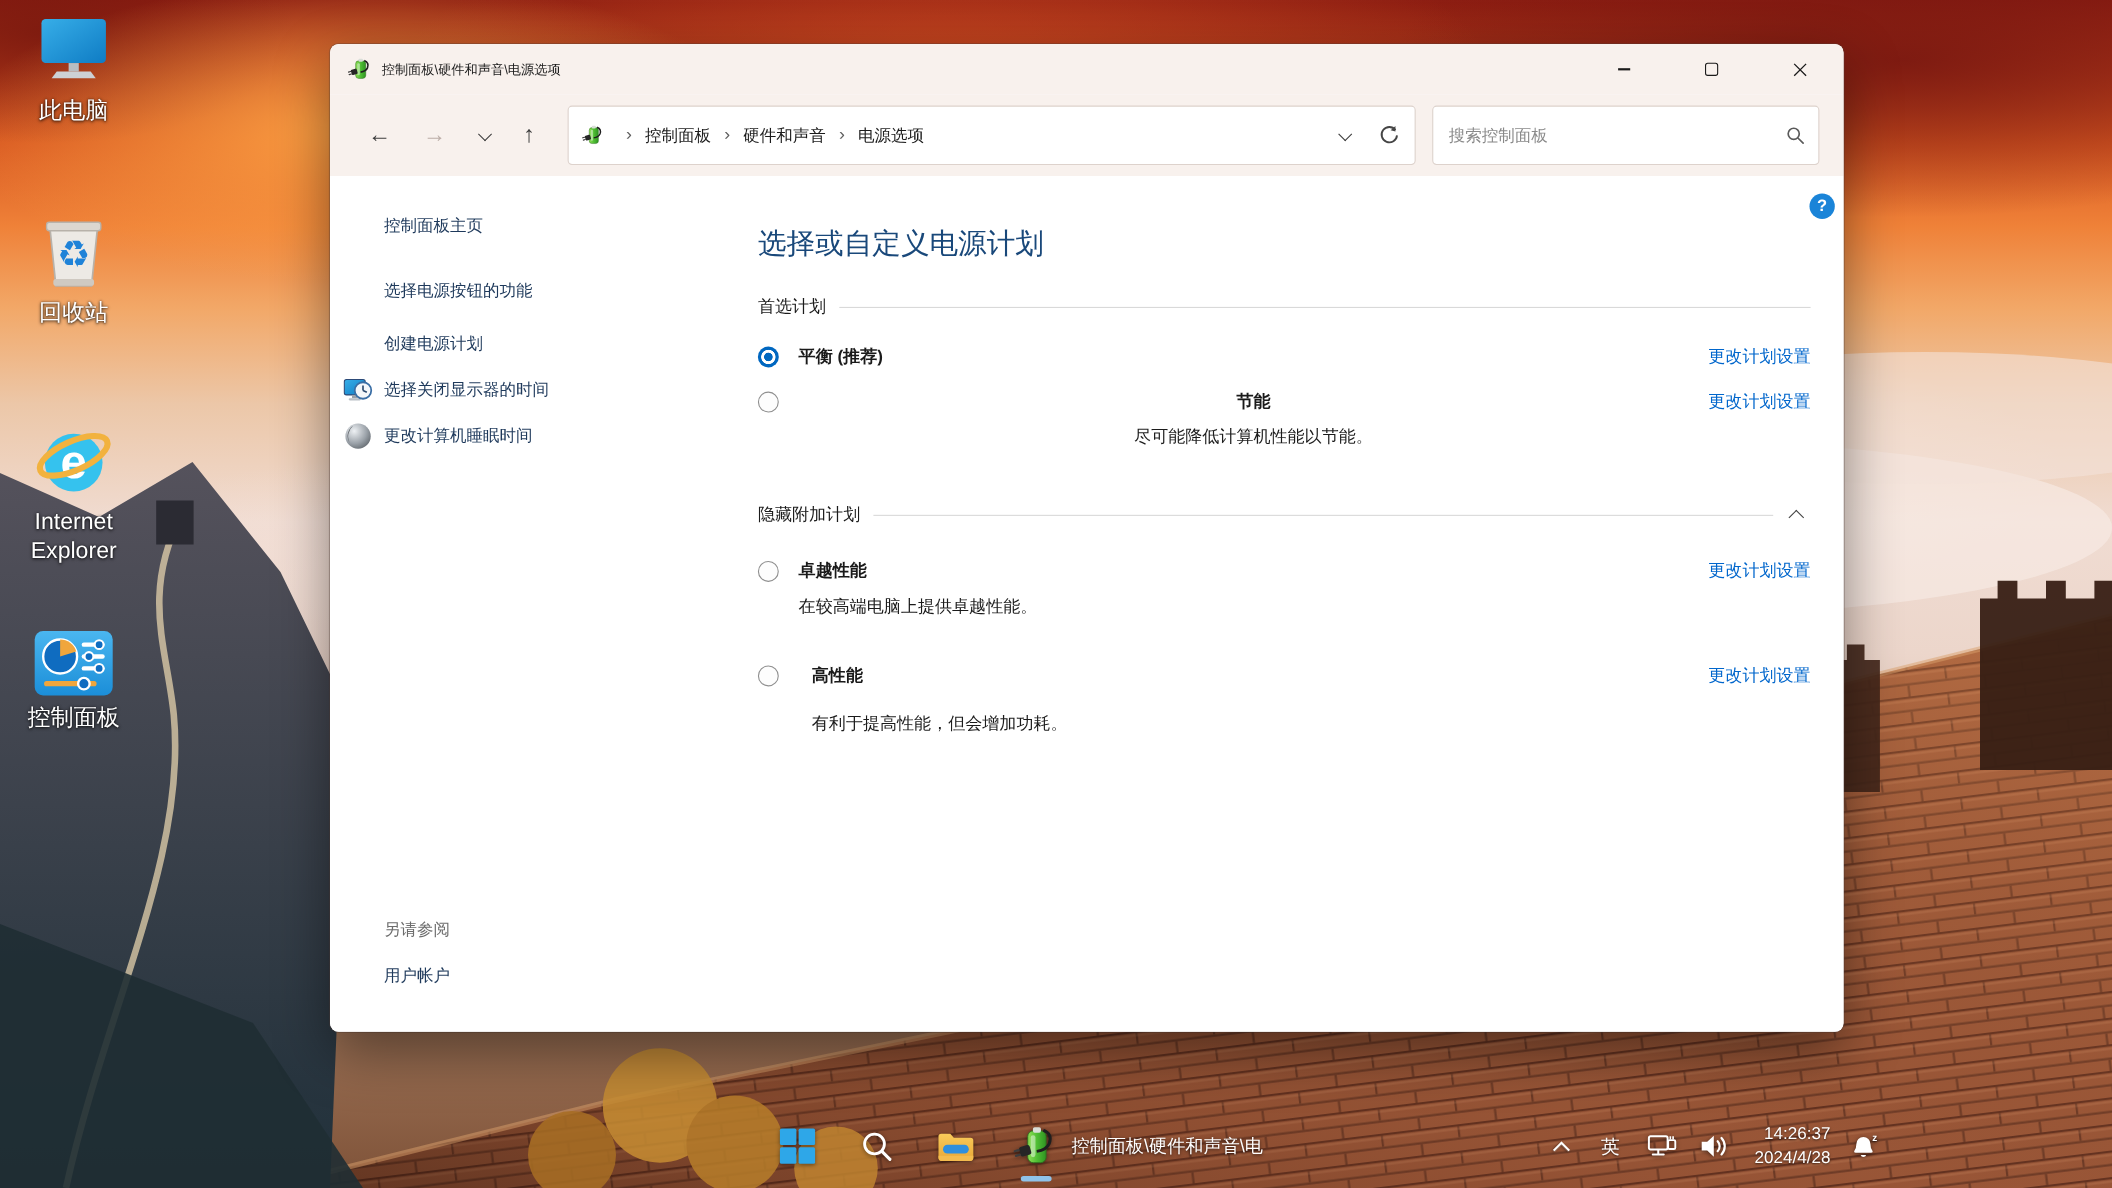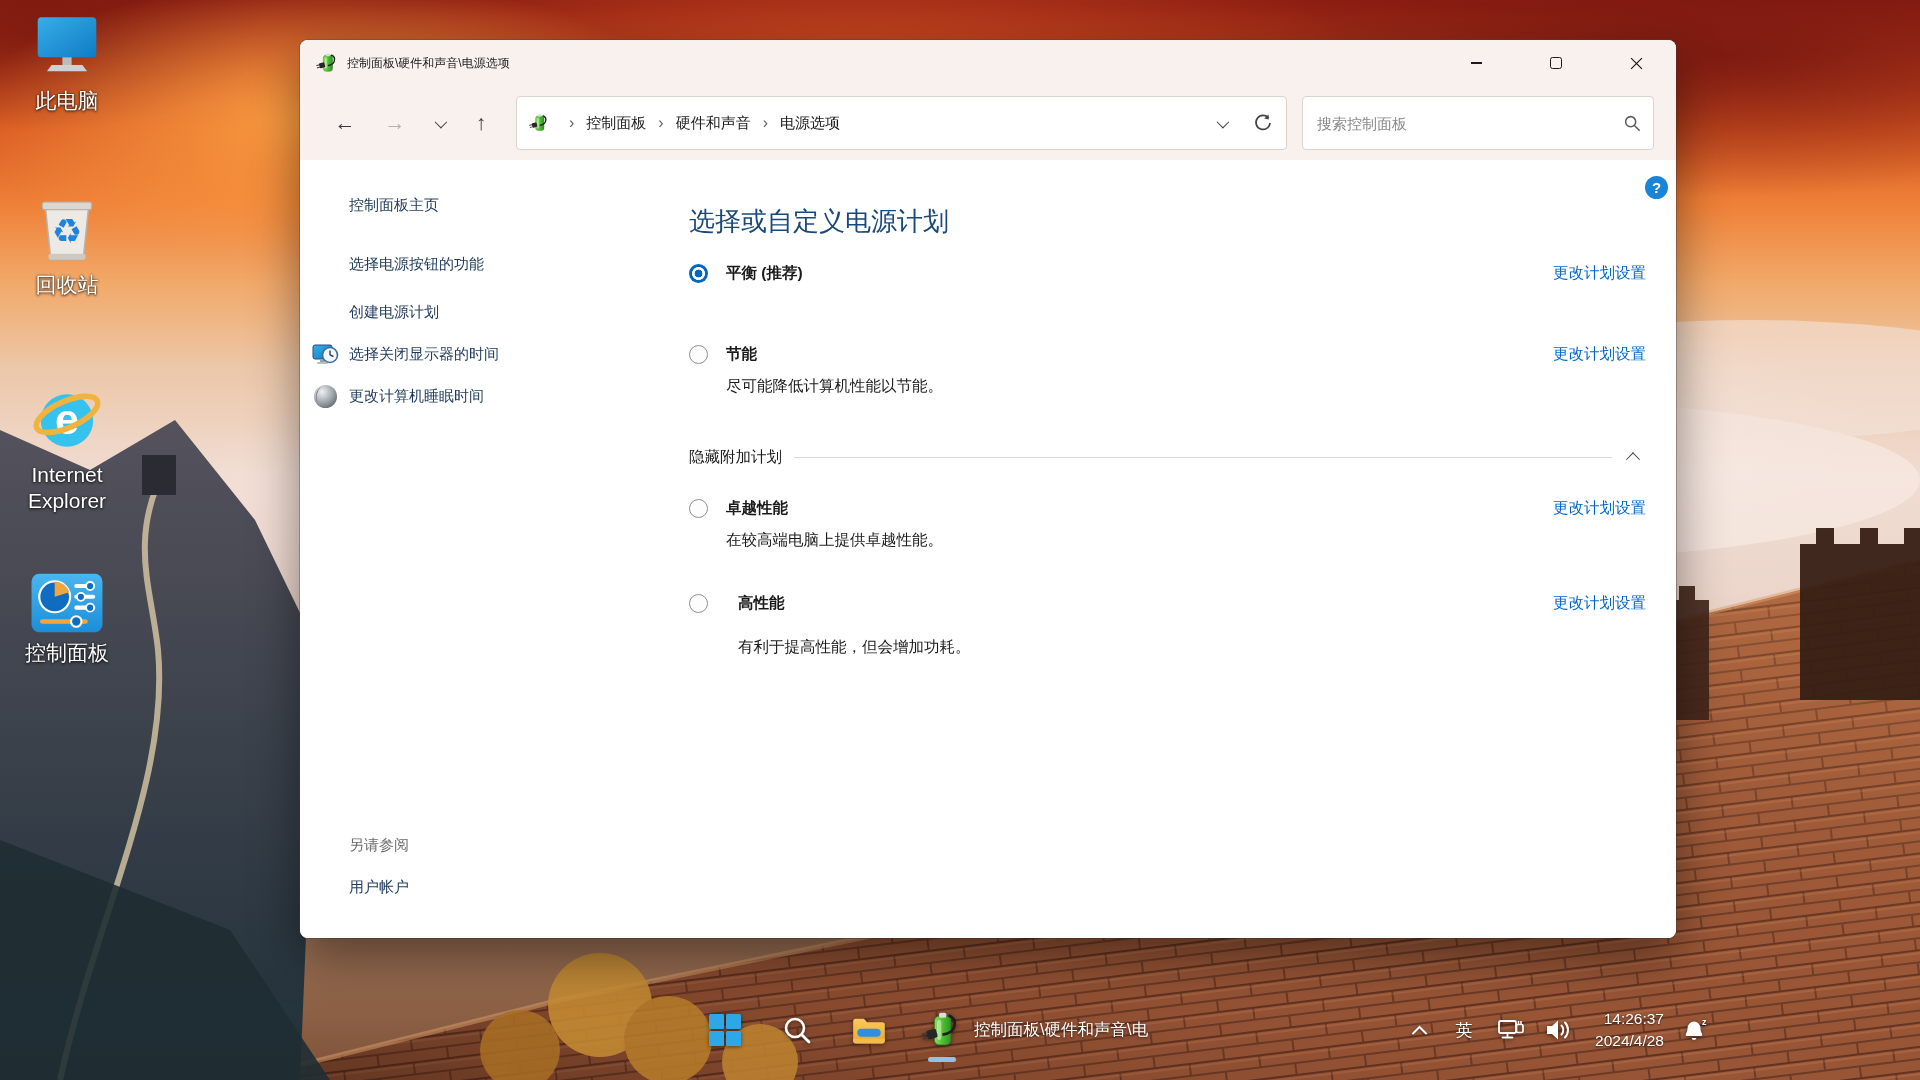--- a/index.html
+++ b/index.html
@@ -66,29 +66,29 @@
   .main h1{margin:44px 0 0;font-size:26px;font-weight:400;color:#19487a;}
   .main .intro{margin:14px 0 0;font-size:15.5px;line-height:29px;color:#1b1b1b;}
   .main .intro a{color:#0066cc;text-decoration:underline;cursor:pointer;}
   .section{display:flex;align-items:center;margin-top:30px;}
   .section.second{margin-top:50px;}
   .section .stitle{font-size:15.5px;color:#1b1b1b;white-space:nowrap;}
   .section .rule{flex:1;height:1px;background:#d9d9d9;margin-left:12px;}
   .section .collapse{width:26px;height:20px;display:flex;align-items:center;justify-content:center;margin-left:8px;}
   .chev-up{display:inline-block;width:9px;height:9px;border-left:1.7px solid #444;border-top:1.7px solid #444;transform:rotate(45deg) translate(1px,1px);}
   .plan{display:grid;grid-template-columns:37px 1fr auto;align-items:start;}
-  .plan.first{margin-top:24px;}  .plan.gap38{margin-top:60px;}
+  .plan.first{margin-top:24px;}  .plan.gap38{margin-top:20px;text-align:center;}
   .plan.gap30{margin-top:30px;}  .plan.gap42{margin-top:42px;gap:12px;}
   .radio{width:19px;height:19px;border-radius:50%;border:1px solid #8f8f8f;background:#fdfdfd;box-sizing:border-box;margin-top:1px;cursor:pointer;}
   .radio.checked{border:none;background:radial-gradient(circle closest-side,#0067c0 0 3.6px,#fff 4.2px 6.2px,#0067c0 6.8px 100%);}
   .plan .ptitle{grid-column:2;font-size:15.5px;font-weight:bold;color:#1a1a1a;}
   .plan .plink{grid-column:3;font-size:15.5px;color:#0066cc;cursor:pointer;white-space:nowrap;}
   .plan .pdesc{grid-column:2;margin-top:11px;font-size:15.5px;color:#1b1b1b;}
   
-  .taskbar{position:absolute;left:0;bottom:12px;width:1728px;height:76px;}
+  .taskbar{position:absolute;left:0;bottom:0;width:1728px;height:76px;}
   .tbtn{position:absolute;top:16px;width:44px;height:44px;display:flex;align-items:center;justify-content:center;border-radius:6px;}
   .tbtn svg{filter:drop-shadow(0 1px 2px rgba(0,0,0,.45));}
   .tb-indicator{position:absolute;left:928px;bottom:6px;width:28px;height:5px;border-radius:3px;background:#8fc3ea;}
   .tb-label{position:absolute;left:974px;top:0;height:76px;display:flex;align-items:center;
     font-size:16.5px;color:#fff;text-shadow:0 1px 3px rgba(0,0,0,.7);white-space:nowrap;}
   .tray{position:absolute;right:0;top:0;height:76px;display:flex;align-items:center;color:#fff;}
   .tray .titem{display:flex;align-items:center;justify-content:center;
     text-shadow:0 1px 2px rgba(0,0,0,.65);}
   .tray svg{filter:drop-shadow(0 1px 2px rgba(0,0,0,.55));}
   .chev-up-w{display:inline-block;width:9px;height:9px;border-left:2px solid #fff;border-top:2px solid #fff;transform:rotate(45deg) translate(2px,2px);filter:drop-shadow(0 1px 1px rgba(0,0,0,.5));}
@@ -299,20 +299,24 @@
       <path d="M6 20 A11.5 11.5 0 0 1 9 4 A13 13 0 0 0 6 20 Z" fill="#3c4146" opacity=".8"></path>
     </svg>
     <div class="task" style="top:227px">更改计算机睡眠时间</div>
 
     <div class="see-title">另请参阅</div>
     <div class="see-link">用户帐户</div>
 
     <div class="main">
       <h1>选择或自定义电源计划</h1>
 
+      <div class="section">
+        <span class="stitle">首选计划</span>
+        <span class="rule"></span>
+      </div>
 
       <div class="plan first">
         <span class="radio checked"></span>
         <span class="ptitle">平衡 (推荐)</span>
         <a class="plink">更改计划设置</a>
       </div>
 
       <div class="plan gap38">
         <span class="radio"></span>
         <span class="ptitle">节能</span>

